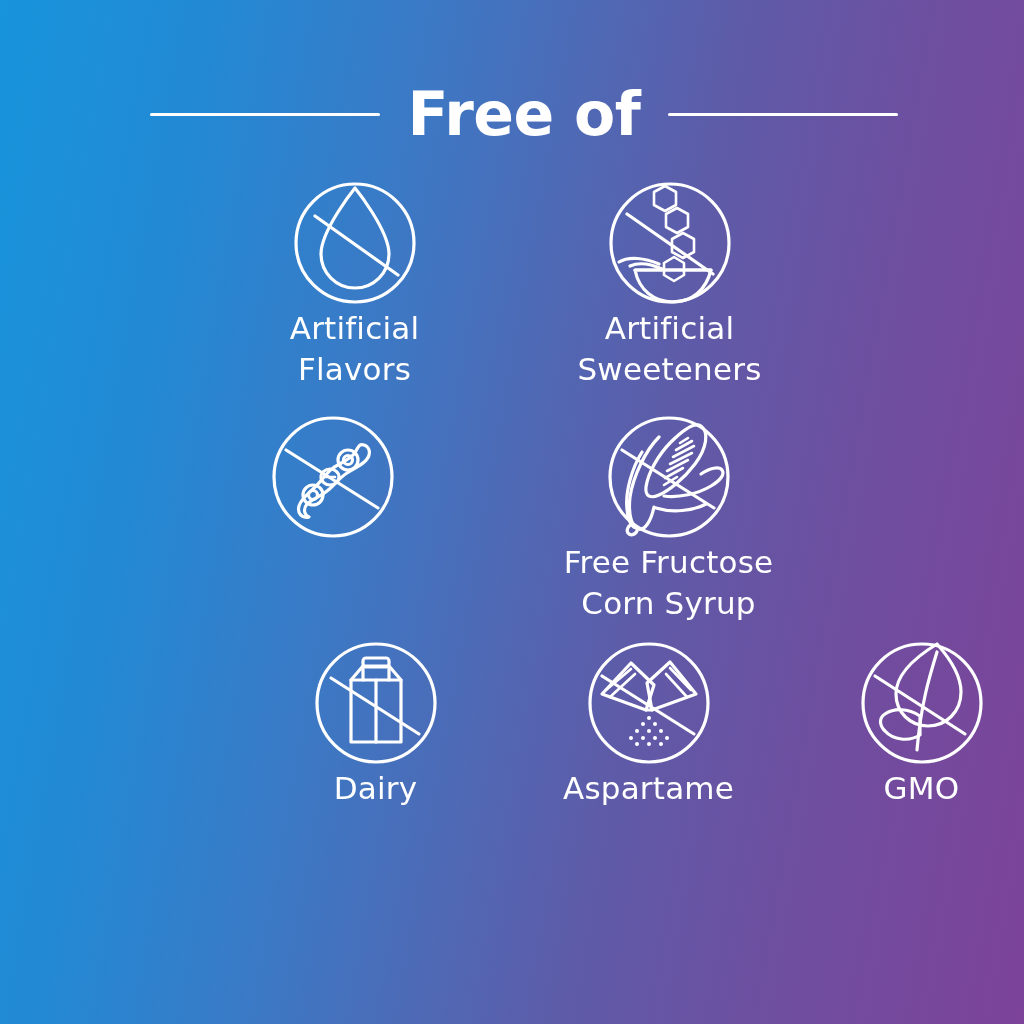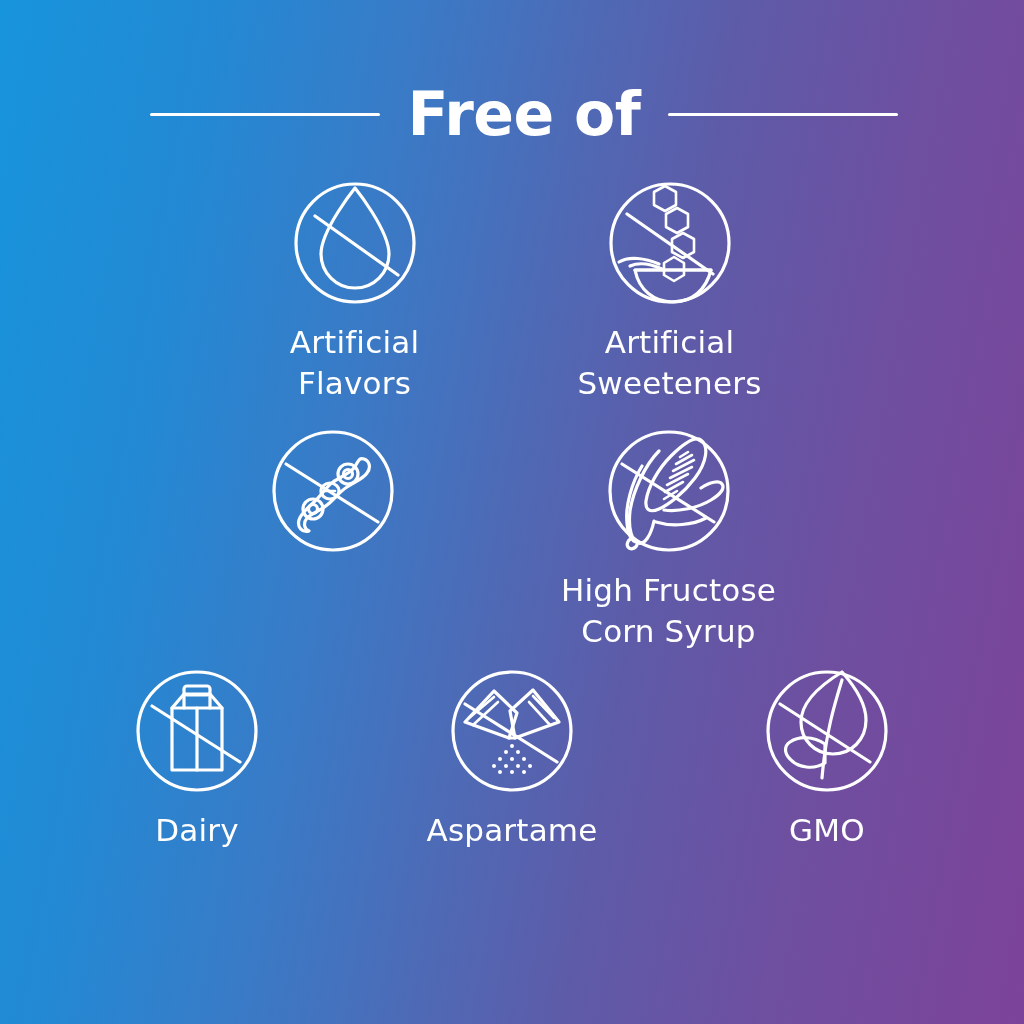--- a/index.html
+++ b/index.html
@@ -75,35 +75,34 @@
     left: 0;
     width: 1024px;
   }
   .row {
     display: flex;
     justify-content: center;
     align-items: flex-start;
   }
   .row-1 { gap: 110px; }
   .row-2 { gap: 108px; margin-top: 22px; }
-  .row-3 { gap: 110px; margin-top: 14px; }
+  .row-3 { gap: 68px; margin-top: 14px; justify-content: flex-end; }
 
   .item {
     width: 205px;
     display: flex;
     flex-direction: column;
     align-items: center;
   }
   .item .icon {
     width: 130px;
     height: 130px;
     display: block;
   }
   .item .label {
-    margin-top: 14px;
     color: #ffffff;
     font-family: "DejaVu Sans", sans-serif;
     font-weight: 400;
     font-size: 31px;
     line-height: 1.32;
     text-align: center;
     white-space: pre-line;
     letter-spacing: 0.2px;
   }
   .item.wide { width: 250px; }
@@ -211,21 +210,21 @@
 
             <path class="st" d="M55 25 c-14 14 -26 40 -29 60 c-2 18 2 30 8 32 c7 2 13 -8 16 -22"></path>
             <path class="st" d="M38 40 c-10 16 -17 40 -15 57 c1 12 5 19 10 19"></path>
             <path class="st" d="M60 84 c14 2 34 -2 47 -10 c10 -6 14 -12 11 -16 c-3 -4 -12 -2 -21 4"></path>
             <path class="st" d="M52 96 c16 5 37 3 50 -4"></path>
             <path class="st" d="M28 112 c-4 2 -6 6 -4 9 c2 3 7 2 9 -2"></path>
 
             <line class="st" x1="18" y1="38" x2="110" y2="96"></line>
           </svg>
         </span>
-        <div class="label">High Fructose
+        <div class="label">Free Fructose
 Corn Syrup</div>
       </div>
 
     </div>
 
     <div class="row row-3">
 
       <div class="item">
         <span class="icon">
           <svg viewBox="0 0 130 130" width="130" height="130" aria-hidden="true">

